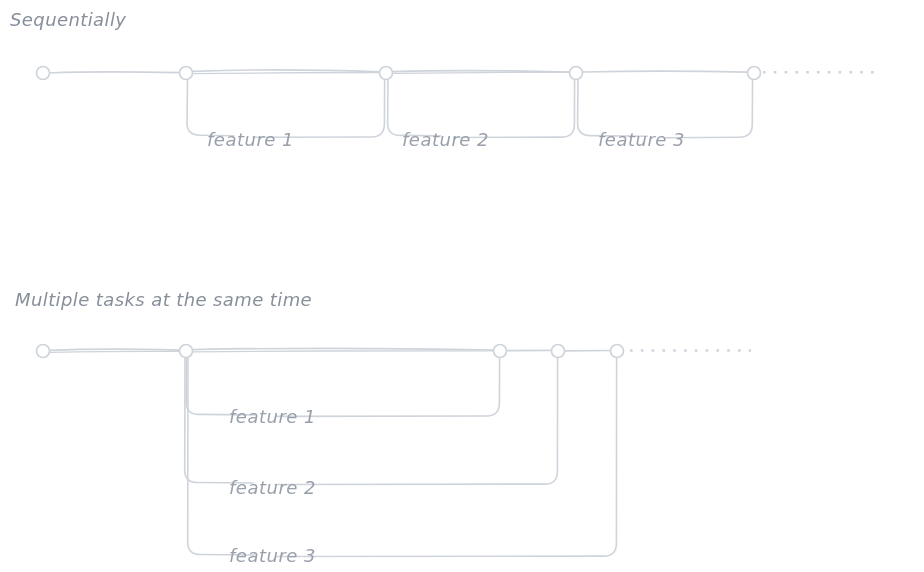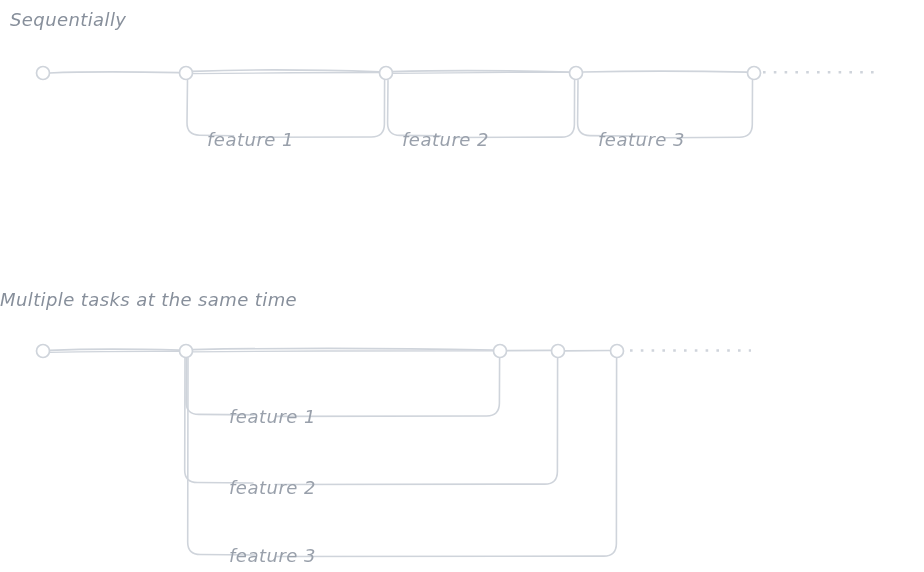--- a/index.html
+++ b/index.html
@@ -101,19 +101,19 @@
       <circle class="node" cx="617" cy="351" r="6.5"></circle>
     </g>
   </svg>
 
   <div class="title" style="left:10px;top:9px;">Sequentially</div>
 
   <div class="label" style="left:207px;top:95px;">feature 1</div>
   <div class="label" style="left:402px;top:95px;">feature 2</div>
   <div class="label" style="left:598px;top:95px;">feature 3</div>
 
-  <div class="title" style="left:0;top:289px;">Multiple tasks at the same time</div>
+  <div class="title" style="left:15px;top:289px;">Multiple tasks at the same time</div>
 
   <div class="label" style="left:229px;top:372px;">feature 1</div>
   <div class="label" style="left:229px;top:443px;">feature 2</div>
   <div class="label" style="left:229px;top:511px;">feature 3</div>
 
 </div>
 
 </body></html>

